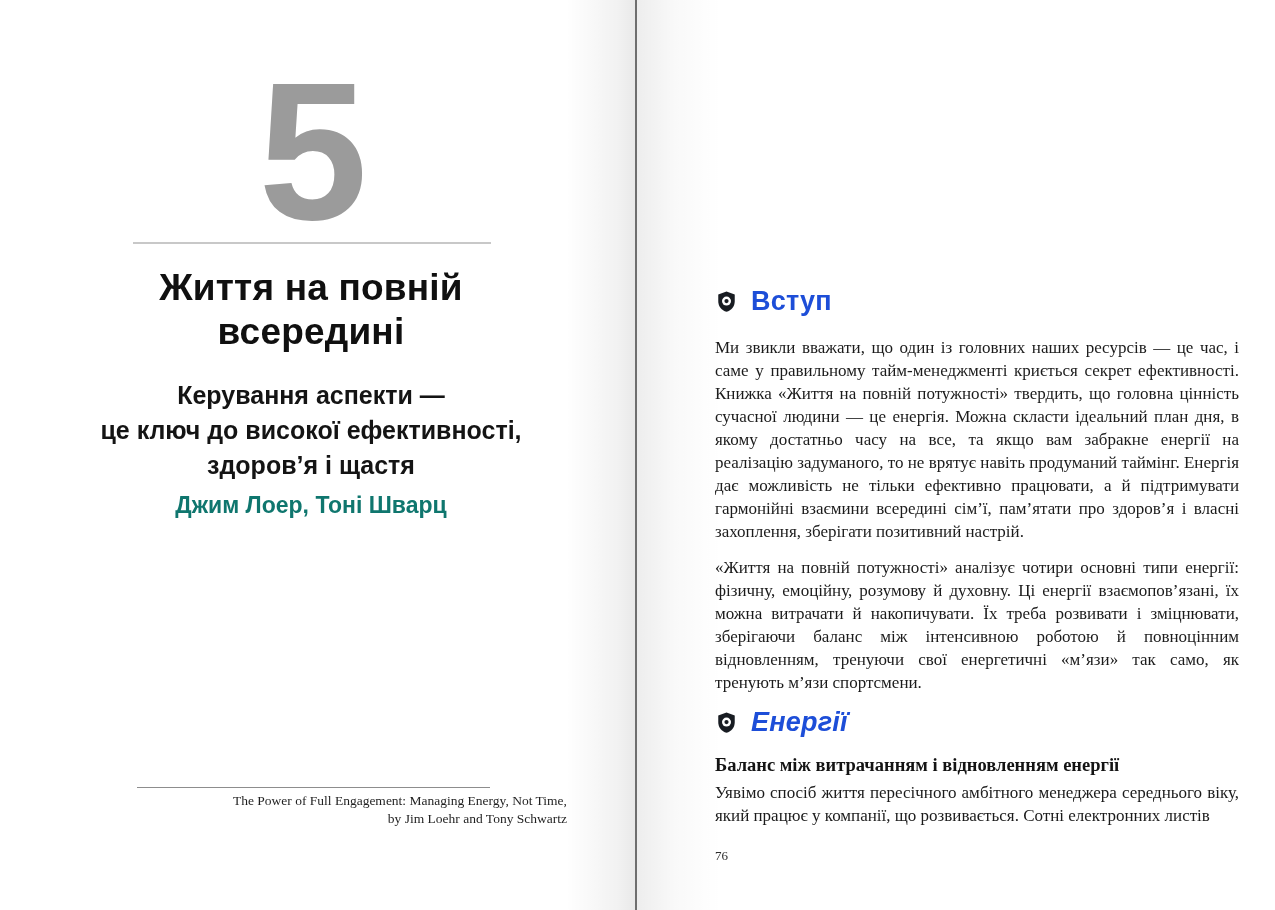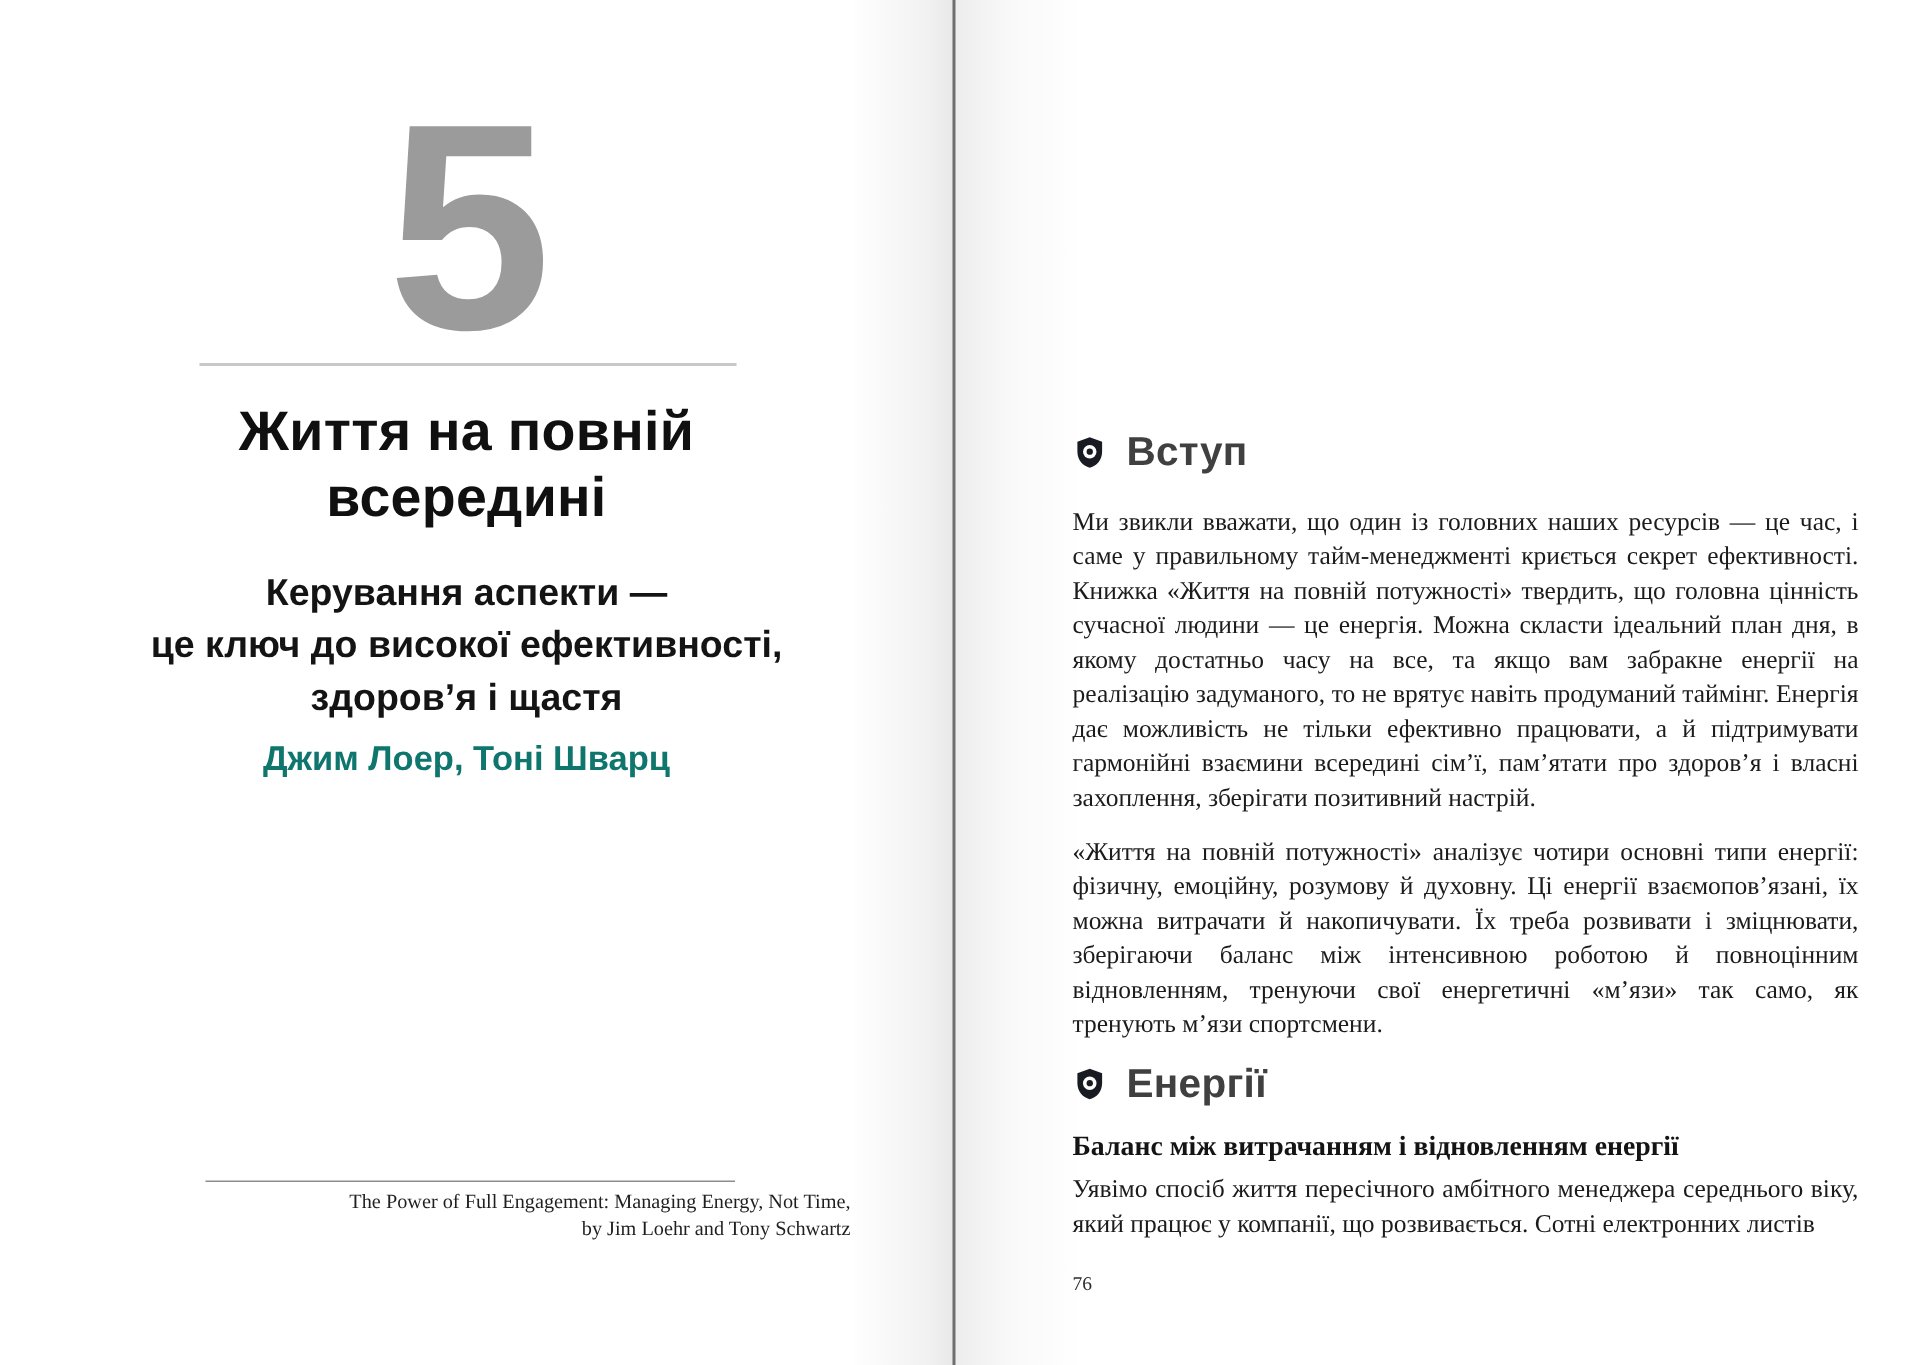--- a/index.html
+++ b/index.html
@@ -56,25 +56,25 @@
     text-align: right; font-family: "Liberation Serif", "DejaVu Serif", serif;
     font-size: 13.5px; line-height: 17.5px; color: #1f1f1f;
   }
   .line { display: block; }
 
   
   .page-right { position: absolute; top: 0; left: 637px; width: 638px; height: 910px; }
   .right-col { position: absolute; left: 78px; top: 286px; width: 524px; }
   .section-heading {
     display: flex; align-items: center; gap: 13px;
-    font-size: 27px; font-weight: 700; color: #404040; letter-spacing: 0.2px;
+    font-size: 27px; font-weight: 700; color: #1d4ed8; letter-spacing: 0.2px;
   }
   .section-heading .icon { display: inline-flex; flex: 0 0 auto; }
   .heading-intro { margin-bottom: 19px; }
-  .heading-energy { margin-bottom: 15px; margin-top: 4px; }
+  .heading-energy { margin-bottom: 15px; margin-top: 4px; font-style: italic; }
   .body-text p {
     font-family: "Liberation Serif", "DejaVu Serif", serif;
     font-size: 17px; line-height: 23px; color: #1b1b1b;
     text-align: justify; margin-bottom: 13px;
   }
   .body-text p.last-of-section { margin-bottom: 26px; }
   .section-subheading {
     font-family: "Liberation Serif", "DejaVu Serif", serif;
     font-size: 18.5px; line-height: 24px; font-weight: 700; color: #141414;
     margin-bottom: 4px;

